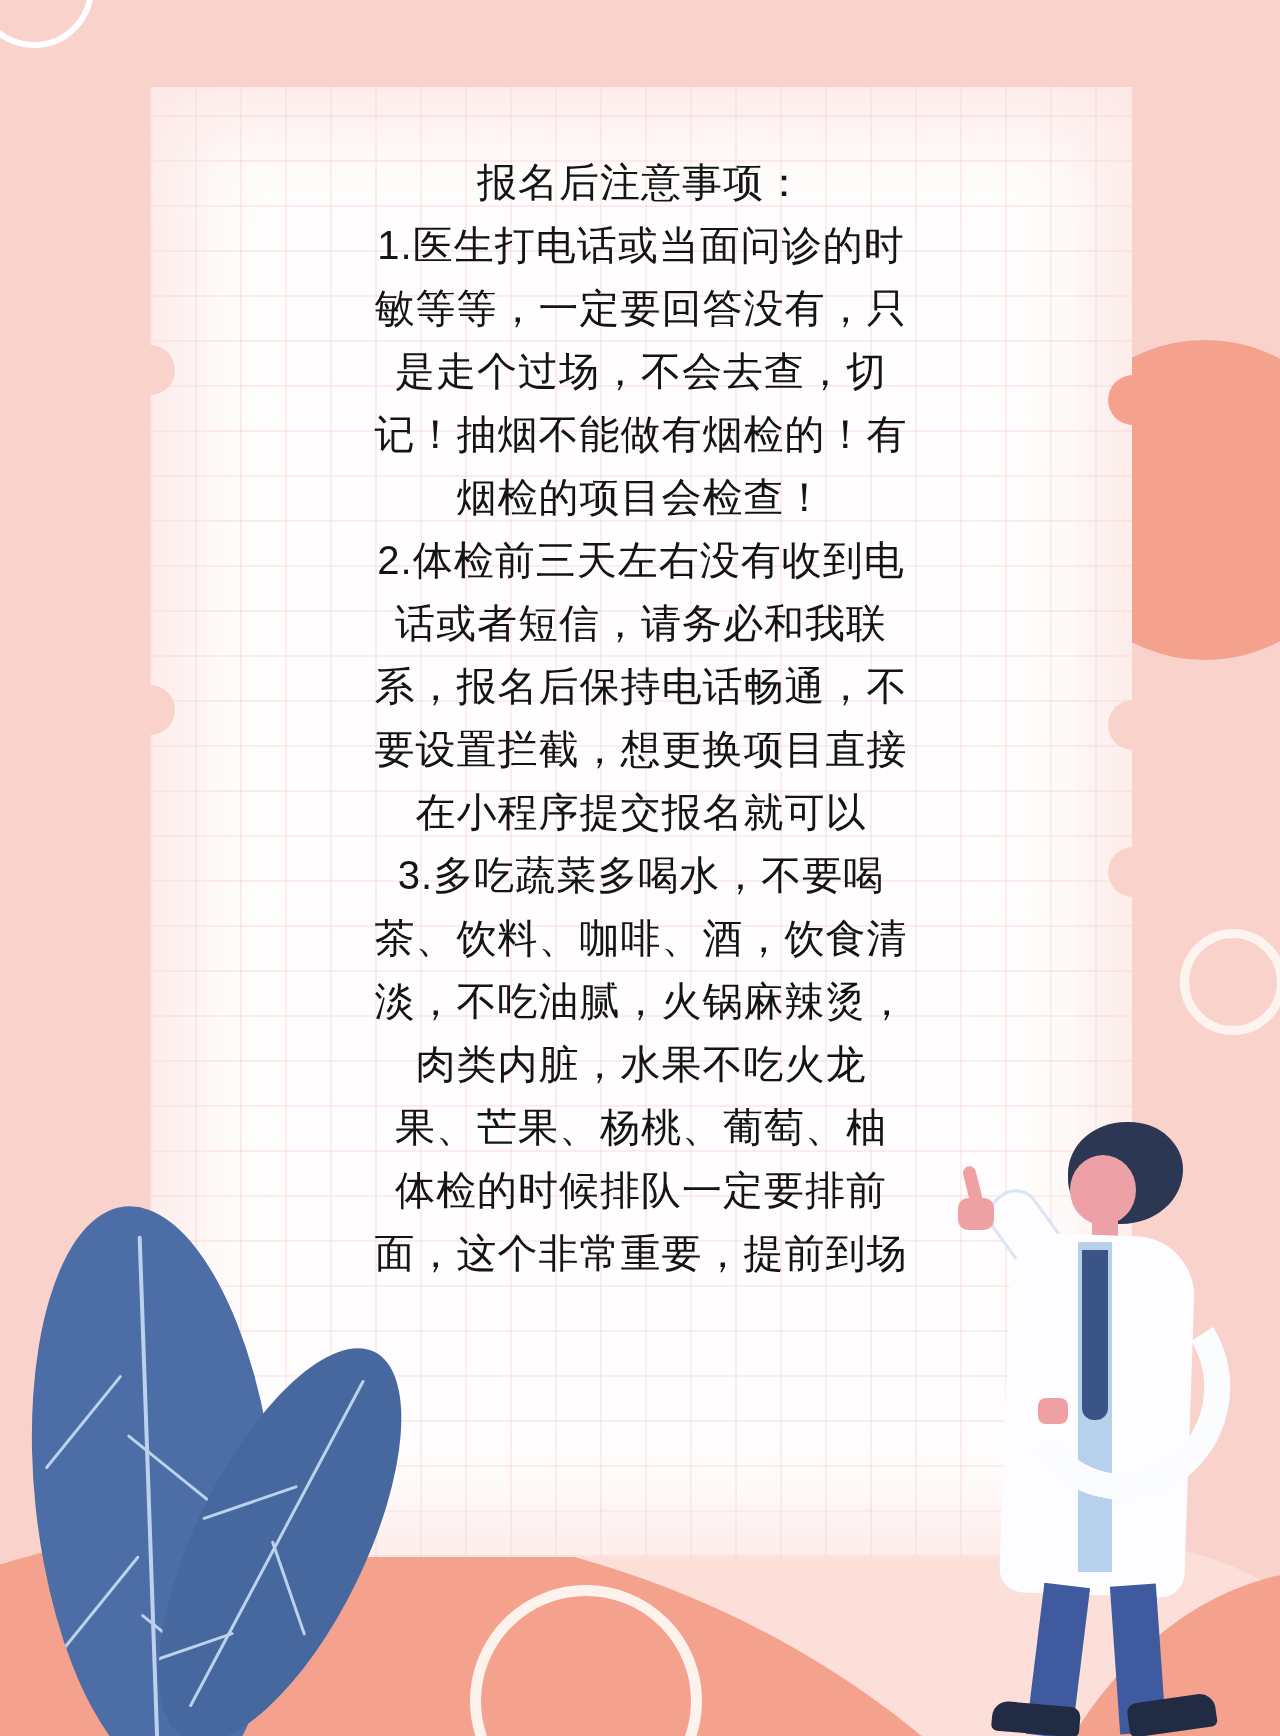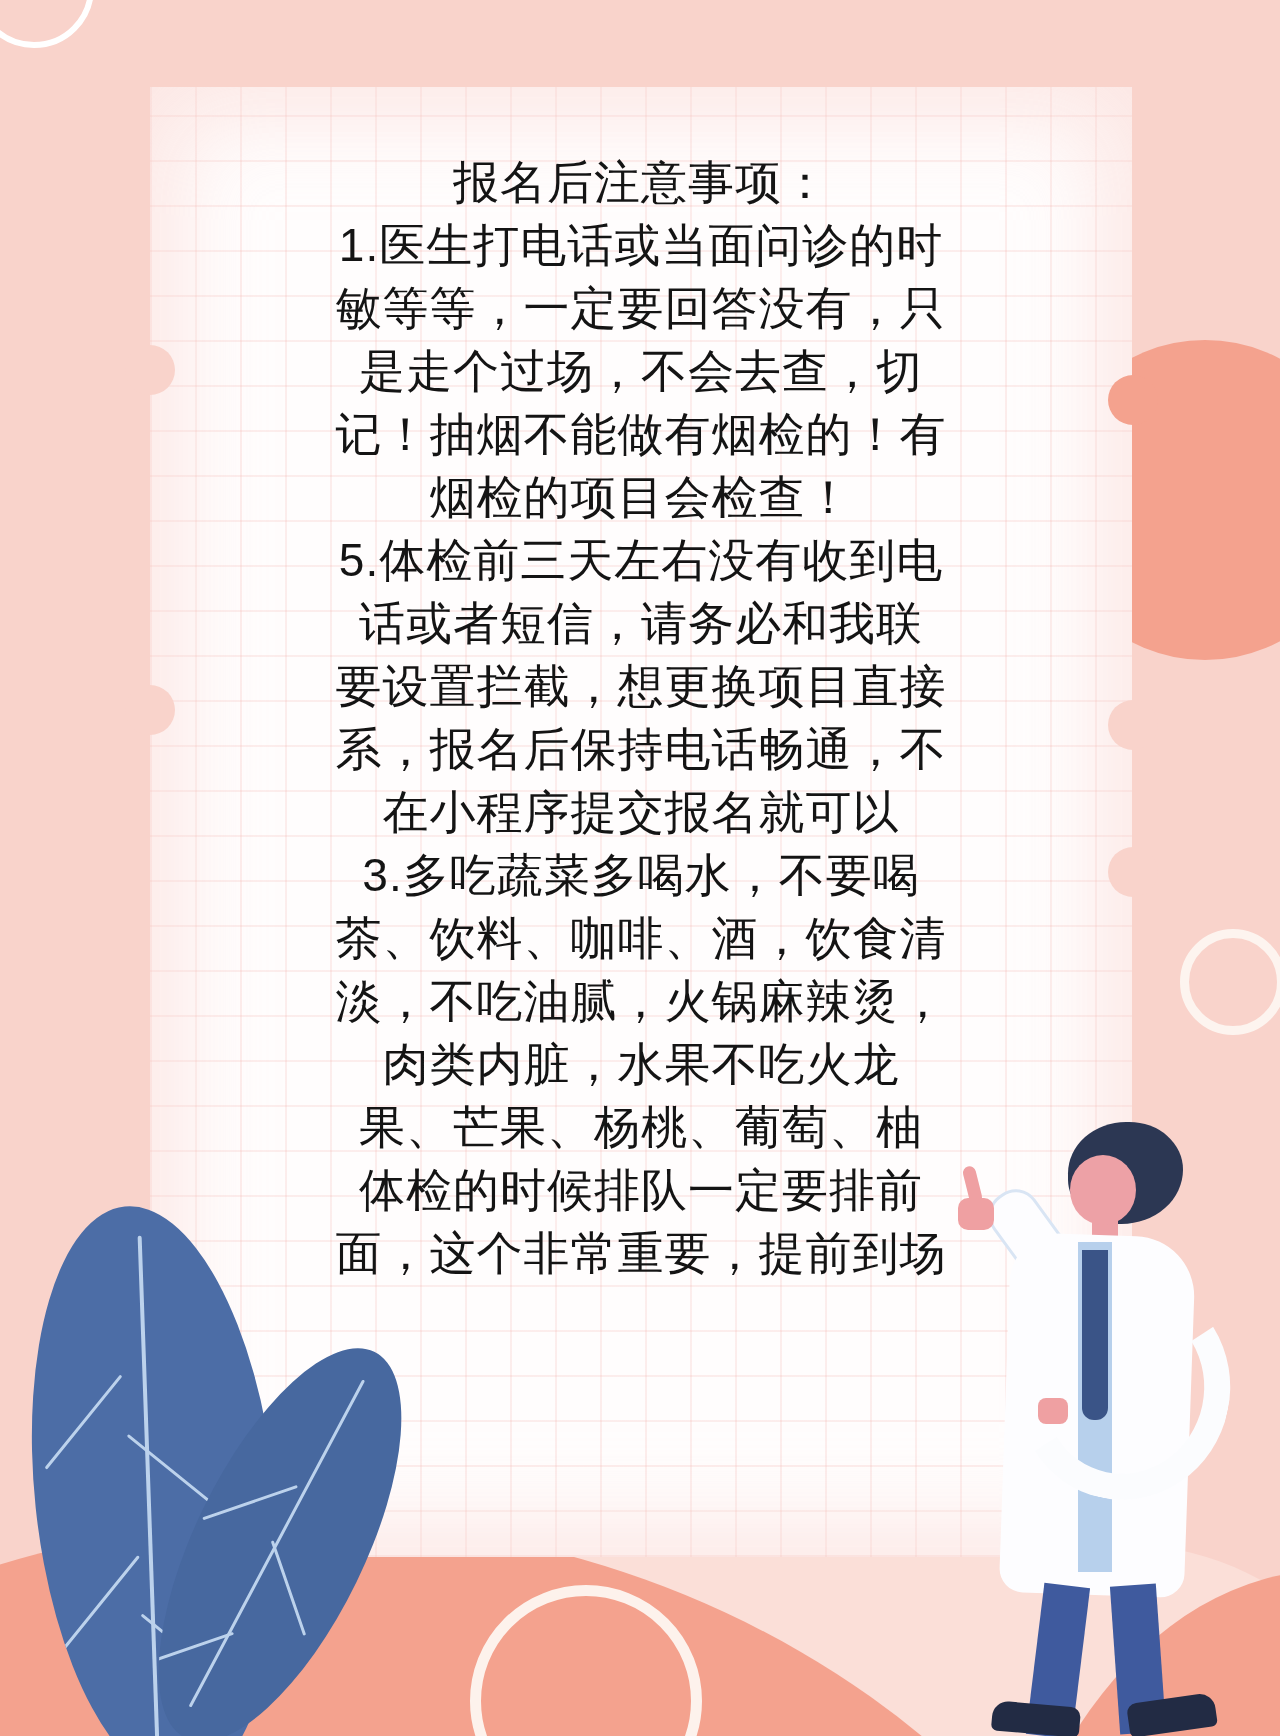--- a/index.html
+++ b/index.html
@@ -30,21 +30,21 @@
     background-color:#fffdfd;
     background-image:
       repeating-linear-gradient(0deg, rgba(240,165,160,0.18) 0 2px, transparent 2px 45px),
       repeating-linear-gradient(90deg, rgba(240,165,160,0.18) 0 2px, transparent 2px 45px);
     box-shadow:inset 0 0 90px 25px rgba(249,211,205,0.55);
     z-index:2;
   }
   .card-text{
     position:absolute;left:0;top:64px;width:100%;
     text-align:center;color:#141414;
-    font-size:46px;line-height:63px;letter-spacing:1px;
+    font-size:40px;line-height:63px;letter-spacing:1px;
     white-space:nowrap;
   }
   .text-line{height:63px;}
 
   
   .notch{width:50px;height:50px;z-index:3;}
   .notch-pink{background:#f9d3cb;}
   .notch-salmon{background:#f4a28e;}
 
   
@@ -96,24 +96,24 @@
   <div class="abs circle ring ring-bottom"></div>
 
   <div class="abs card">
     <div class="card-text">
       <div class="text-line">报名后注意事项：</div>
       <div class="text-line">1.医生打电话或当面问诊的时</div>
       <div class="text-line">敏等等，一定要回答没有，只</div>
       <div class="text-line">是走个过场，不会去查，切</div>
       <div class="text-line">记！抽烟不能做有烟检的！有</div>
       <div class="text-line">烟检的项目会检查！</div>
-      <div class="text-line">5.体检前三天左右没有收到电</div>
+      <div class="text-line">2.体检前三天左右没有收到电</div>
       <div class="text-line">话或者短信，请务必和我联</div>
+      <div class="text-line">系，报名后保持电话畅通，不</div>
       <div class="text-line">要设置拦截，想更换项目直接</div>
-      <div class="text-line">系，报名后保持电话畅通，不</div>
       <div class="text-line">在小程序提交报名就可以</div>
       <div class="text-line">3.多吃蔬菜多喝水，不要喝</div>
       <div class="text-line">茶、饮料、咖啡、酒，饮食清</div>
       <div class="text-line">淡，不吃油腻，火锅麻辣烫，</div>
       <div class="text-line">肉类内脏，水果不吃火龙</div>
       <div class="text-line">果、芒果、杨桃、葡萄、柚</div>
       <div class="text-line">体检的时候排队一定要排前</div>
       <div class="text-line">面，这个非常重要，提前到场</div>
     </div>
   </div>

